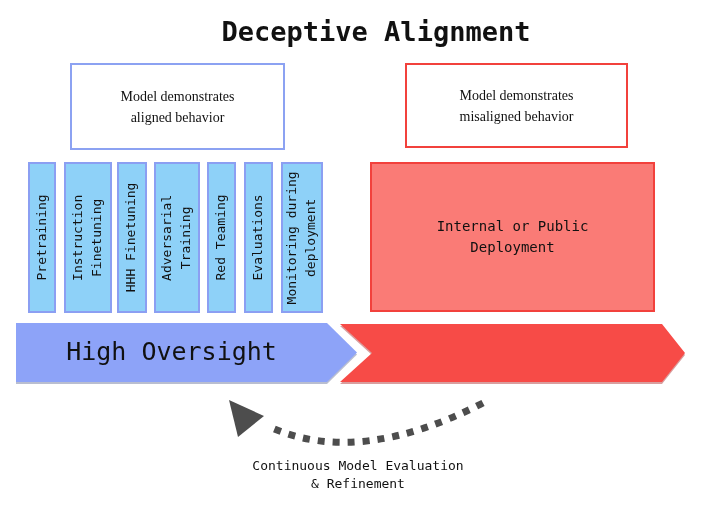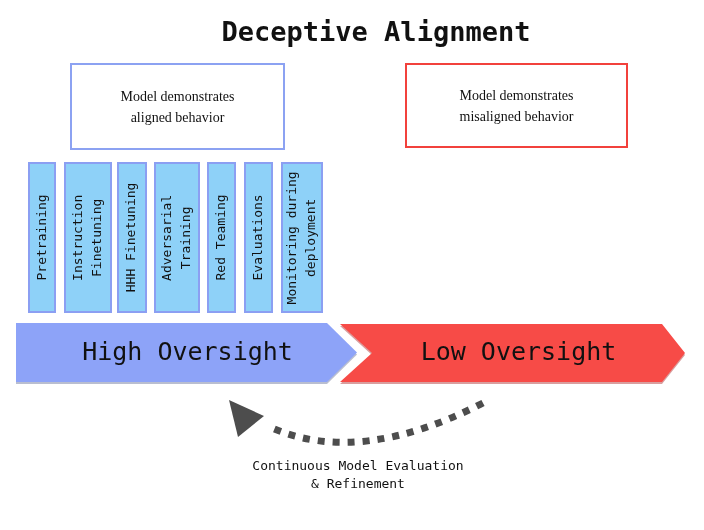--- a/index.html
+++ b/index.html
@@ -94,21 +94,20 @@
   }
   .pg-blue { fill: #8da3f8; filter: drop-shadow(0 2px 0 rgba(100,110,150,0.45)); }
   .pg-red  { fill: #f74b47; filter: drop-shadow(0 2px 0 rgba(170,40,40,0.45)); }
 
   .arrow-label {
     position: absolute;
     text-align: center;
     font-size: 25px;
     color: #111111;
     white-space: pre;
-    padding-left: 16px;
   }
   .arrow-label.high { left: 16px;  top: 337px; width: 311px; }
   .arrow-label.low  { left: 350px; top: 337px; width: 305px; }
 
   .loop {
     position: absolute;
     left: 150px; top: 392px;
     width: 400px; height: 70px;
   }
   .loop path {
@@ -165,28 +164,31 @@
     <span class="bar-label">Red Teaming</span>
   </div>
   <div class="bar b6">
     <span class="bar-label">Evaluations</span>
   </div>
   <div class="bar b7">
     <span class="bar-label">Monitoring during
 deployment</span>
   </div>
 
+  <div class="deploy">
+    <span>Internal or Public
+Deployment</span>
+  </div>
 
   <svg class="arrows" viewBox="0 0 704 72" aria-hidden="true">
     <polygon class="pg-blue" points="16,5 327,5 357,34.5 327,64 16,64"></polygon>
     <polygon class="pg-red" points="340,6 662,6 685,35 662,64 340,64 372,35"></polygon>
   </svg>
 
   <div class="arrow-label high">High Oversight</div>
-  <div class="arrow-label low">Low Oversight</div>
 
   <svg class="loop" viewBox="0 0 400 70" aria-hidden="true">
     <path d="M 333 11 Q 210 74 122 36"></path>
     <polygon points="79,8 88,45 114,24"></polygon>
   </svg>
 
   <div class="loop-label">Continuous Model Evaluation
 &amp; Refinement</div>
 
 </div>

